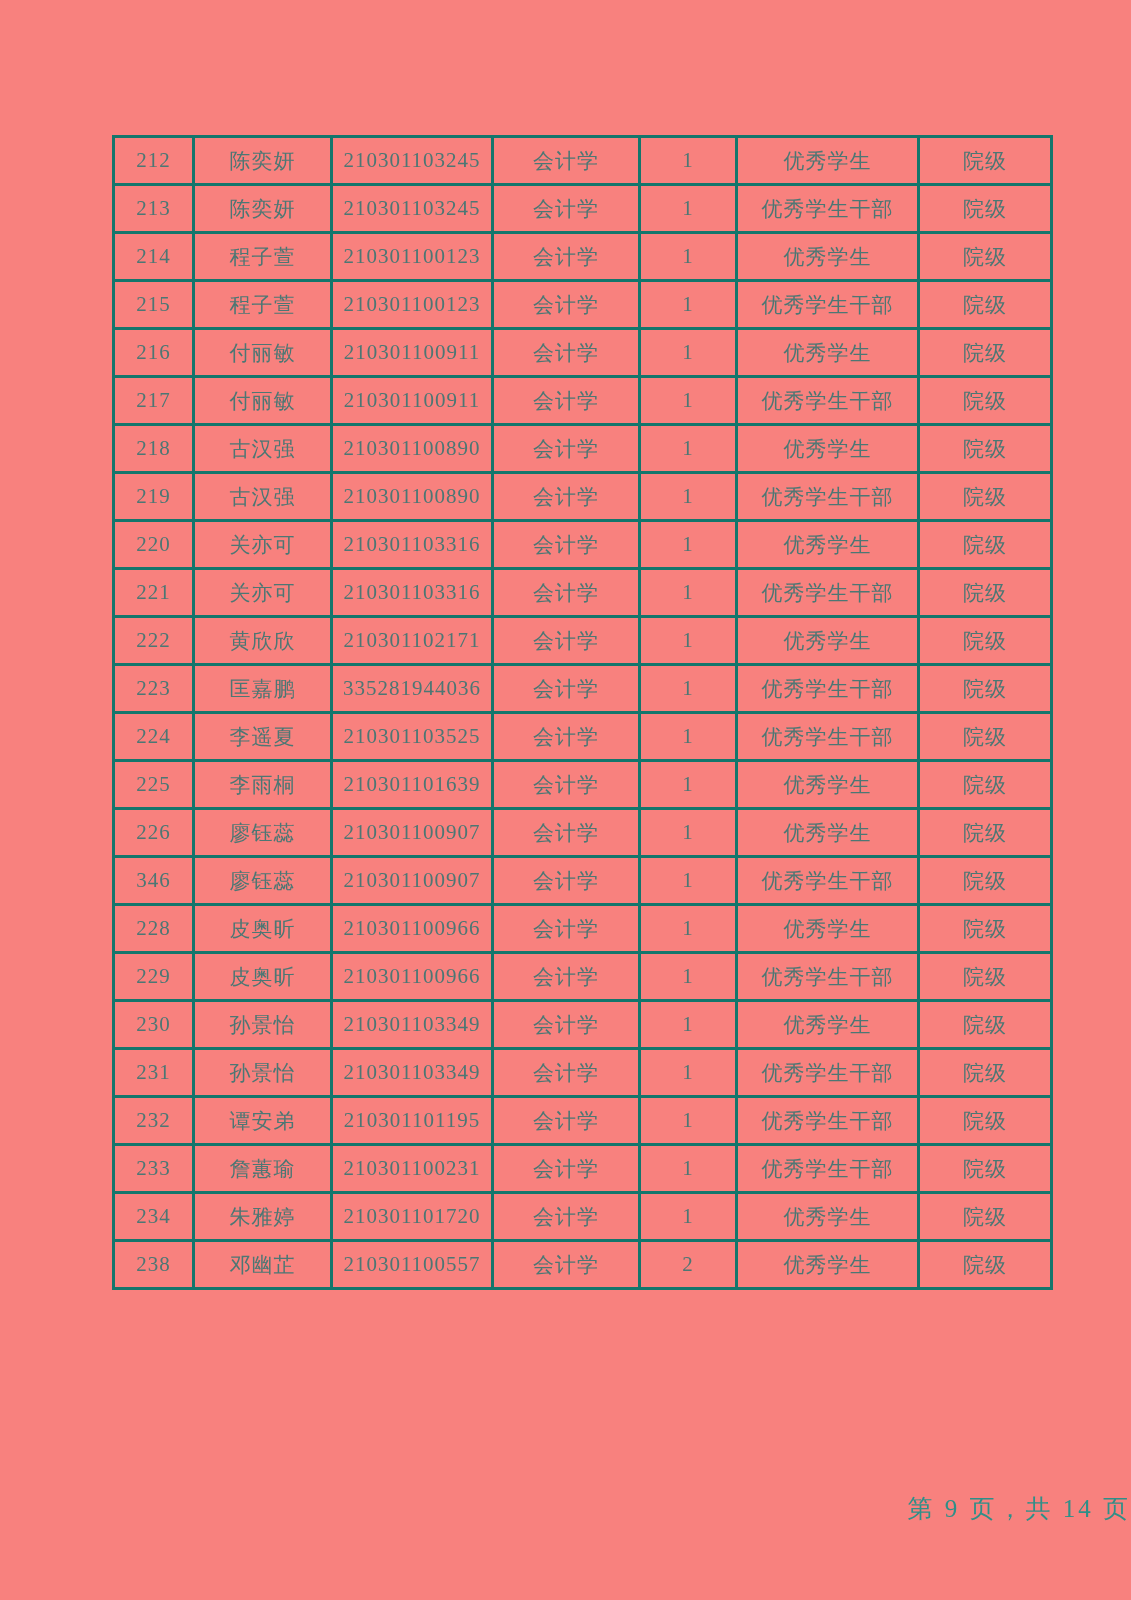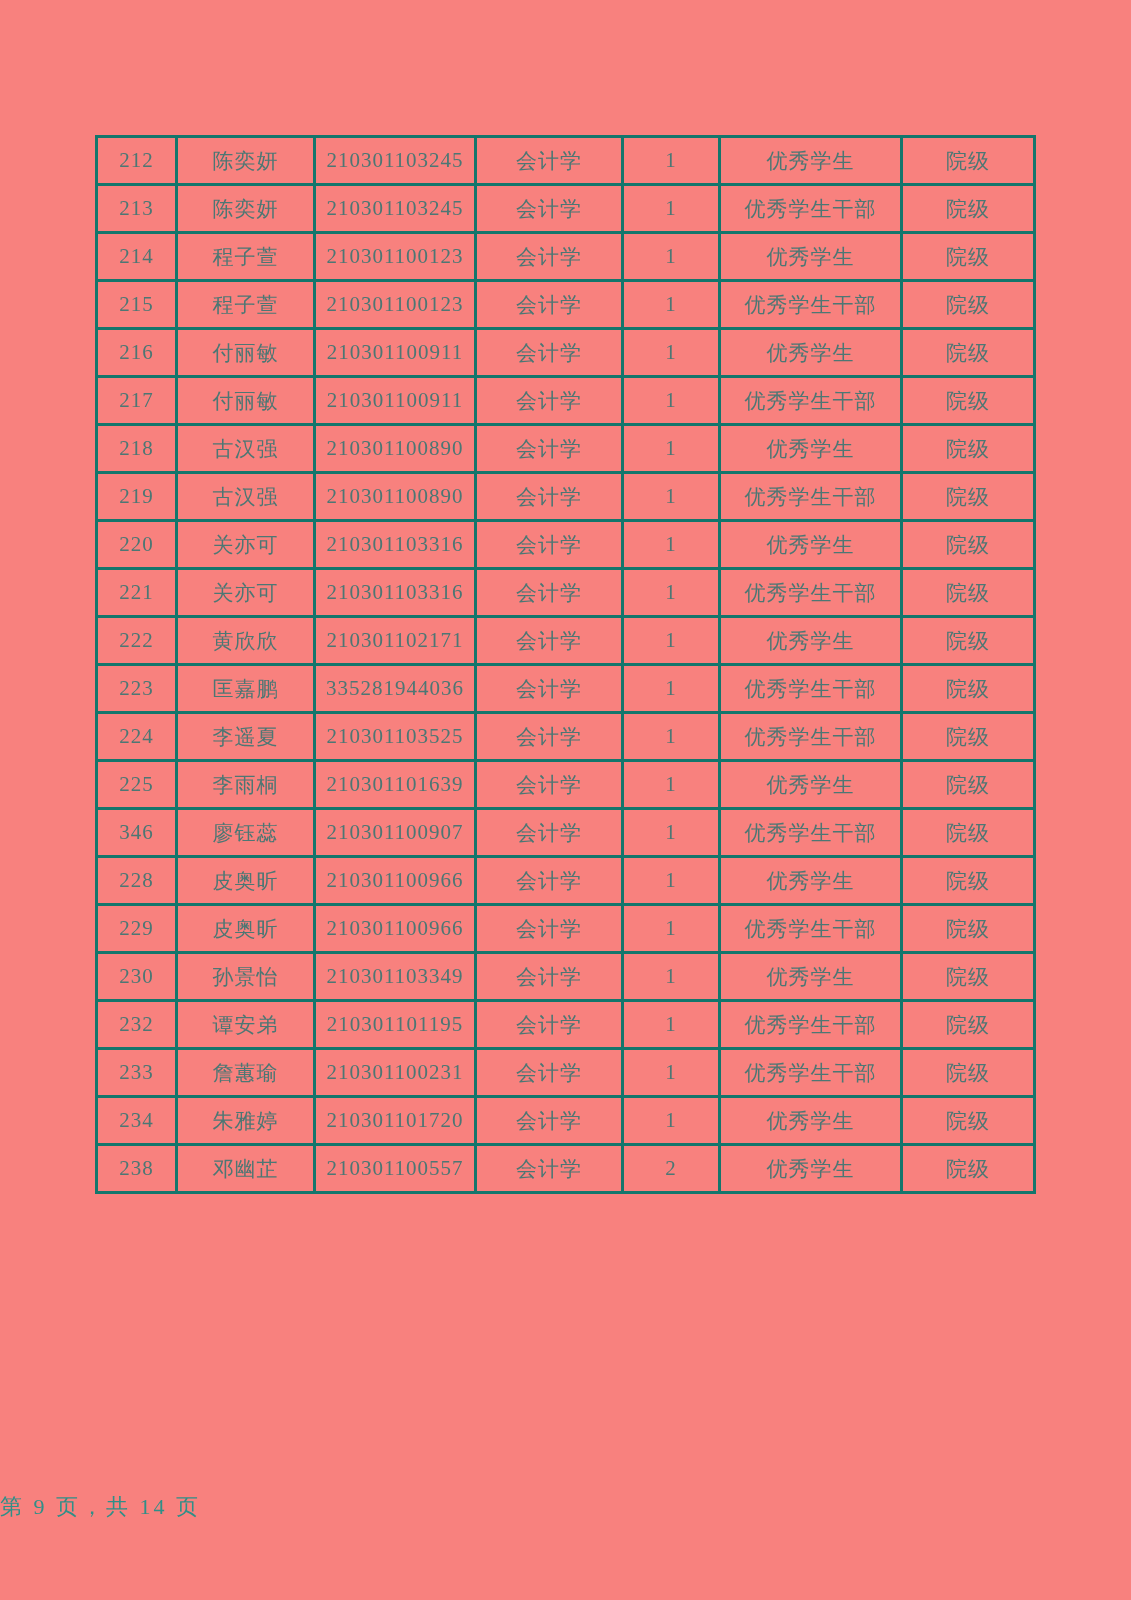--- a/index.html
+++ b/index.html
@@ -9,21 +9,21 @@
   body {
     width: 1131px;
     height: 1600px;
     position: relative;
     background: #F8817E;
     font-family: "Liberation Serif", "DejaVu Serif", serif;
     overflow: hidden;
   }
   .doc-table {
     position: absolute;
-    left: 95px;
+    left: 112px;
     top: 135px;
     width: 938px;
     border-collapse: collapse;
     table-layout: fixed;
   }
   .doc-table td {
     border: 3px solid #14766C;
     height: 45px;
     padding: 0;
     text-align: center;
@@ -32,22 +32,22 @@
     color: #4C7774;
     letter-spacing: 1px;
     overflow: hidden;
     white-space: nowrap;
   }
   .page-footer {
     position: absolute;
     top: 1492px;
     left: 0;
     width: 100%;
-    text-align: left;
-    font-size: 22px;
+    text-align: right;
+    font-size: 25px;
     letter-spacing: 3px;
     color: #2F8F88;
   }
 </style>
 </head>
 <body>
 
 <table class="doc-table">
   <colgroup>
     <col style="width:80px">
@@ -179,20 +179,29 @@
       <tr>
         <td>225</td>
         <td>李雨桐</td>
         <td>210301101639</td>
         <td>会计学</td>
         <td>1</td>
         <td>优秀学生</td>
         <td>院级</td>
       </tr>
       <tr>
+        <td>226</td>
+        <td>廖钰蕊</td>
+        <td>210301100907</td>
+        <td>会计学</td>
+        <td>1</td>
+        <td>优秀学生</td>
+        <td>院级</td>
+      </tr>
+      <tr>
         <td>346</td>
         <td>廖钰蕊</td>
         <td>210301100907</td>
         <td>会计学</td>
         <td>1</td>
         <td>优秀学生干部</td>
         <td>院级</td>
       </tr>
       <tr>
         <td>228</td>
@@ -212,20 +221,29 @@
         <td>优秀学生干部</td>
         <td>院级</td>
       </tr>
       <tr>
         <td>230</td>
         <td>孙景怡</td>
         <td>210301103349</td>
         <td>会计学</td>
         <td>1</td>
         <td>优秀学生</td>
+        <td>院级</td>
+      </tr>
+      <tr>
+        <td>231</td>
+        <td>孙景怡</td>
+        <td>210301103349</td>
+        <td>会计学</td>
+        <td>1</td>
+        <td>优秀学生干部</td>
         <td>院级</td>
       </tr>
       <tr>
         <td>232</td>
         <td>谭安弟</td>
         <td>210301101195</td>
         <td>会计学</td>
         <td>1</td>
         <td>优秀学生干部</td>
         <td>院级</td>

